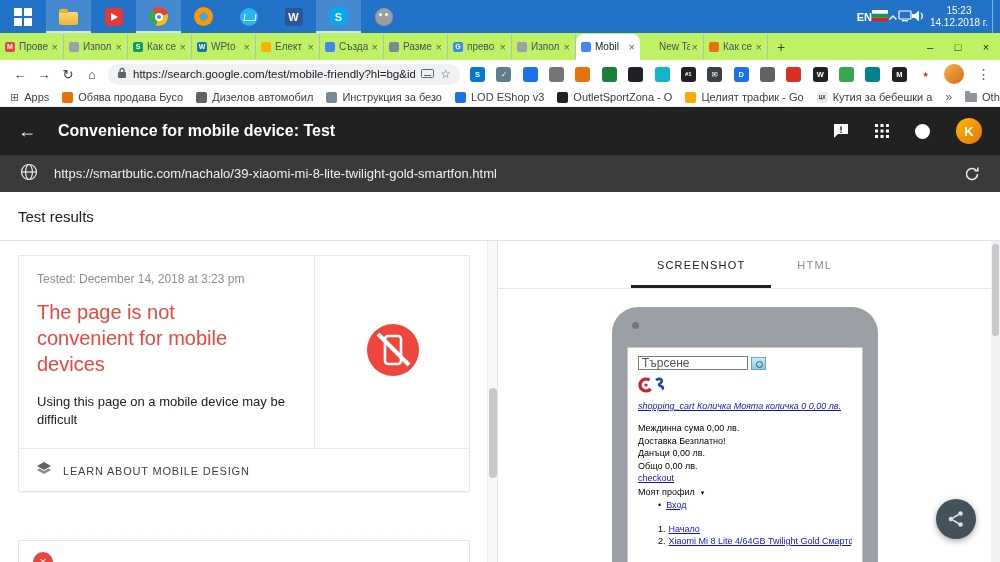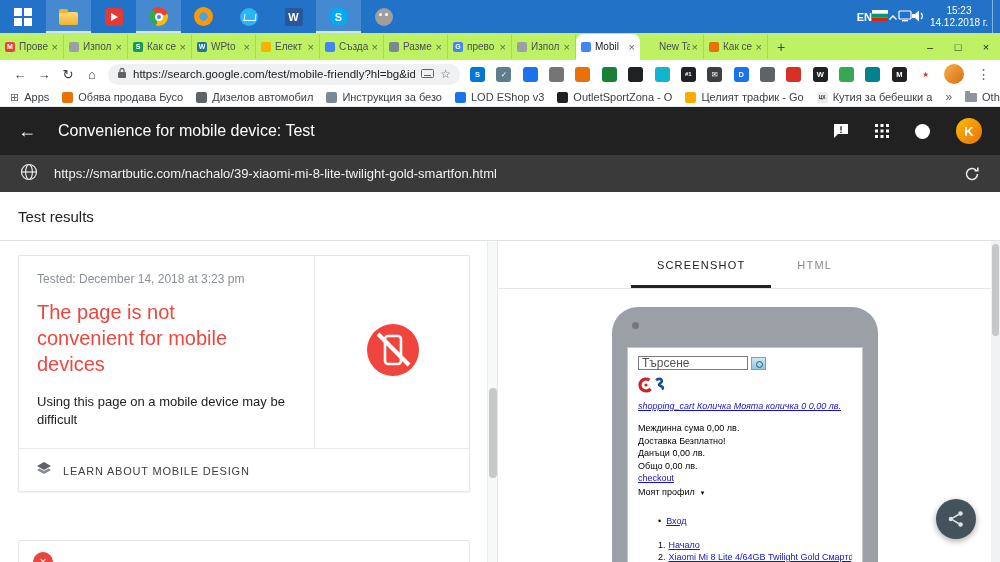--- a/index.html
+++ b/index.html
@@ -61,21 +61,21 @@
   .bm-fav{width:11px;height:11px;border-radius:2px;flex-shrink:0;display:flex;align-items:center;justify-content:center;font-size:5px;font-weight:bold;color:#fff}
   .bm-apps-ic{color:#5f6368;font-size:11px}
   .bm-overflow{color:#5f6368;font-size:12px;cursor:pointer}
   .other-bm{margin-left:auto;display:flex;align-items:center;gap:5px;cursor:pointer}
   .ic-bmfolder{width:12px;height:9px;background:#8f949a;border-radius:1px;position:relative}
   .ic-bmfolder::before{content:"";position:absolute;top:-2px;left:0;width:5px;height:2px;background:#8f949a;border-radius:1px 1px 0 0}
 
   
   .mft-header{position:absolute;left:0;top:107px;width:1000px;height:48px;background:#212121;display:flex;align-items:center;color:#fff;padding:0 18px}
   .mft-back{font-size:18px;margin-right:22px;cursor:pointer}
-  .mft-title{font-size:16px;font-weight:400}
+  .mft-title{font-size:16px;font-weight:700}
   .hdr-right{margin-left:auto;display:flex;align-items:center;gap:26px}
   .hdr-ic{cursor:pointer;display:flex;align-items:center}
   .account-dot{width:15px;height:15px;border-radius:50%;background:#fff}
   .hdr-avatar{width:26px;height:26px;border-radius:50%;background:linear-gradient(135deg,#fbbc05,#e8710a);color:#fff;font-size:13px;font-weight:bold;display:flex;align-items:center;justify-content:center;cursor:pointer}
 
   
   .mft-urlbar{position:absolute;left:0;top:155px;width:1000px;height:37px;background:#3a3a3a;display:flex;align-items:center;color:#f1f1f1;padding:0 20px;gap:16px}
   .mft-url{font-size:13px;flex:1;white-space:nowrap;overflow:hidden}
   .urlbar-refresh{cursor:pointer;display:flex}
 
@@ -113,21 +113,21 @@
   .ps-search{width:110px;height:14px;border:1px solid #7a7a7a;font-size:12px;line-height:12px;padding:0 3px;color:#555;background:#fff}
   .ps-searchbtn{width:15px;height:13px;margin-left:3px;background:linear-gradient(#cde9f6,#8ec7e2);border:1px solid #6aa7c4;position:relative}
   .ps-searchbtn::after{content:"";position:absolute;left:4px;top:3px;width:5px;height:5px;border:1.2px solid #2a5f7e;border-radius:50%}
   .ps-logo{margin-top:6px;height:18px}
   .ps-link{color:#1414cc;text-decoration:underline;cursor:default}
   .ps-cart{margin-top:6px;font-style:italic;white-space:nowrap;overflow:hidden}
   .ps-totals{margin-top:10px}
   .ps-line{line-height:12.5px}
   .ps-profile{margin-top:1px}
   .ps-caret{font-size:7px;margin-left:6px}
-  .ps-ul{margin-top:16px;padding-left:20px;white-space:nowrap;overflow:hidden}
+  .ps-ul{margin-top:0;padding-left:20px;white-space:nowrap;overflow:hidden}
   .ps-ul2{margin-top:4px;padding-left:20px}
   .ps-bullet{margin-right:5px}
   .ps-ol{padding-left:20px;line-height:12px;white-space:nowrap;overflow:hidden}
   .ps-ol.first{margin-top:12px}
   .ps-num{margin-right:3px}
   .share-fab{position:absolute;left:438px;top:258px;width:40px;height:40px;border-radius:50%;background:#44535b;display:flex;align-items:center;justify-content:center;box-shadow:0 2px 6px rgba(0,0,0,.35);cursor:pointer}
   .main-scroll{position:absolute;left:991px;top:0;width:9px;height:321px;background:#f1f2f3;cursor:pointer}
   .main-thumb{position:absolute;left:1px;top:3px;width:7px;height:92px;background:#c6c8ca;border-radius:4px;cursor:pointer}
 </style>
 </head>

